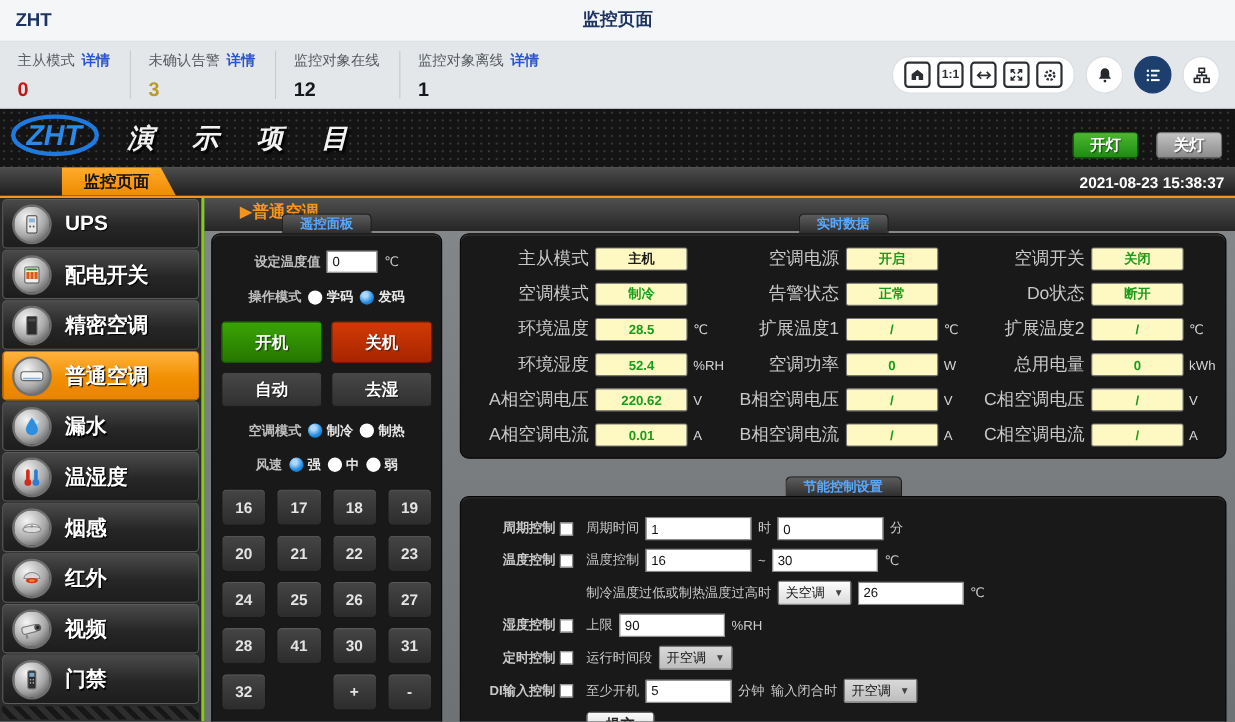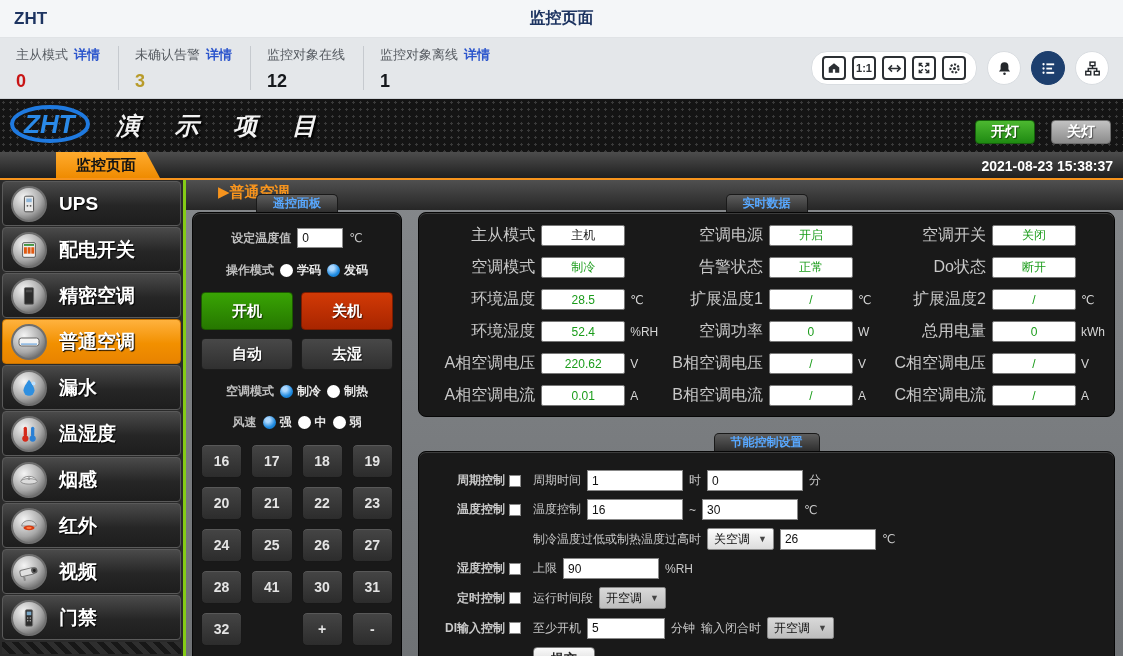--- a/index.html
+++ b/index.html
@@ -111,22 +111,22 @@
   .num-btn { height:34px; border-radius:5px; background:linear-gradient(#454545,#2c2c2c);
     border:1px solid #181818; box-shadow:inset 0 1px 0 #585858; color:#e4e4e4; font-size:14px;
     font-weight:bold; display:flex; align-items:center; justify-content:center; cursor:pointer; }
 
   
   .right-col { flex:1; display:flex; flex-direction:column; }
   .rt-panel { padding:12px 8px 10px 4px; }
   .rt-grid { display:grid; grid-template-columns:1.02fr 1fr 0.98fr; row-gap:11px; }
   .rt-cell { display:flex; align-items:center; }
   .rt-label { flex:1; text-align:right; padding-right:6px; color:#c9c9c9; font-size:16px; white-space:nowrap; }
-  .rt-box { width:84px; height:21px; background:#ffffff; border:1px solid #777; border-radius:2px;
-    display:flex; align-items:center; justify-content:center; font-size:12px; font-weight:normal;
+  .rt-box { width:84px; height:21px; background:#fef9c3; border:1px solid #777; border-radius:2px;
+    display:flex; align-items:center; justify-content:center; font-size:12px; font-weight:bold;
     color:#1a9c1a; flex:0 0 auto; }
   .rt-box.dark { color:#1b1b1b; }
   .rt-unit { width:30px; padding-left:5px; color:#d6d6d6; font-size:12px; }
 
   .gap { height:16px; flex:0 0 auto; }
   .en-wrap { flex:1; display:flex; flex-direction:column; }
   .en-panel { flex:1; padding:10px 10px 6px 6px; }
   .en-row { display:flex; align-items:center; margin:8px 0; font-size:12px; color:#c9c9c9; }
   .en-check { width:96px; display:flex; justify-content:flex-end; align-items:center; gap:4px;
     font-weight:bold; color:#c9c9c9; flex:0 0 auto; }

